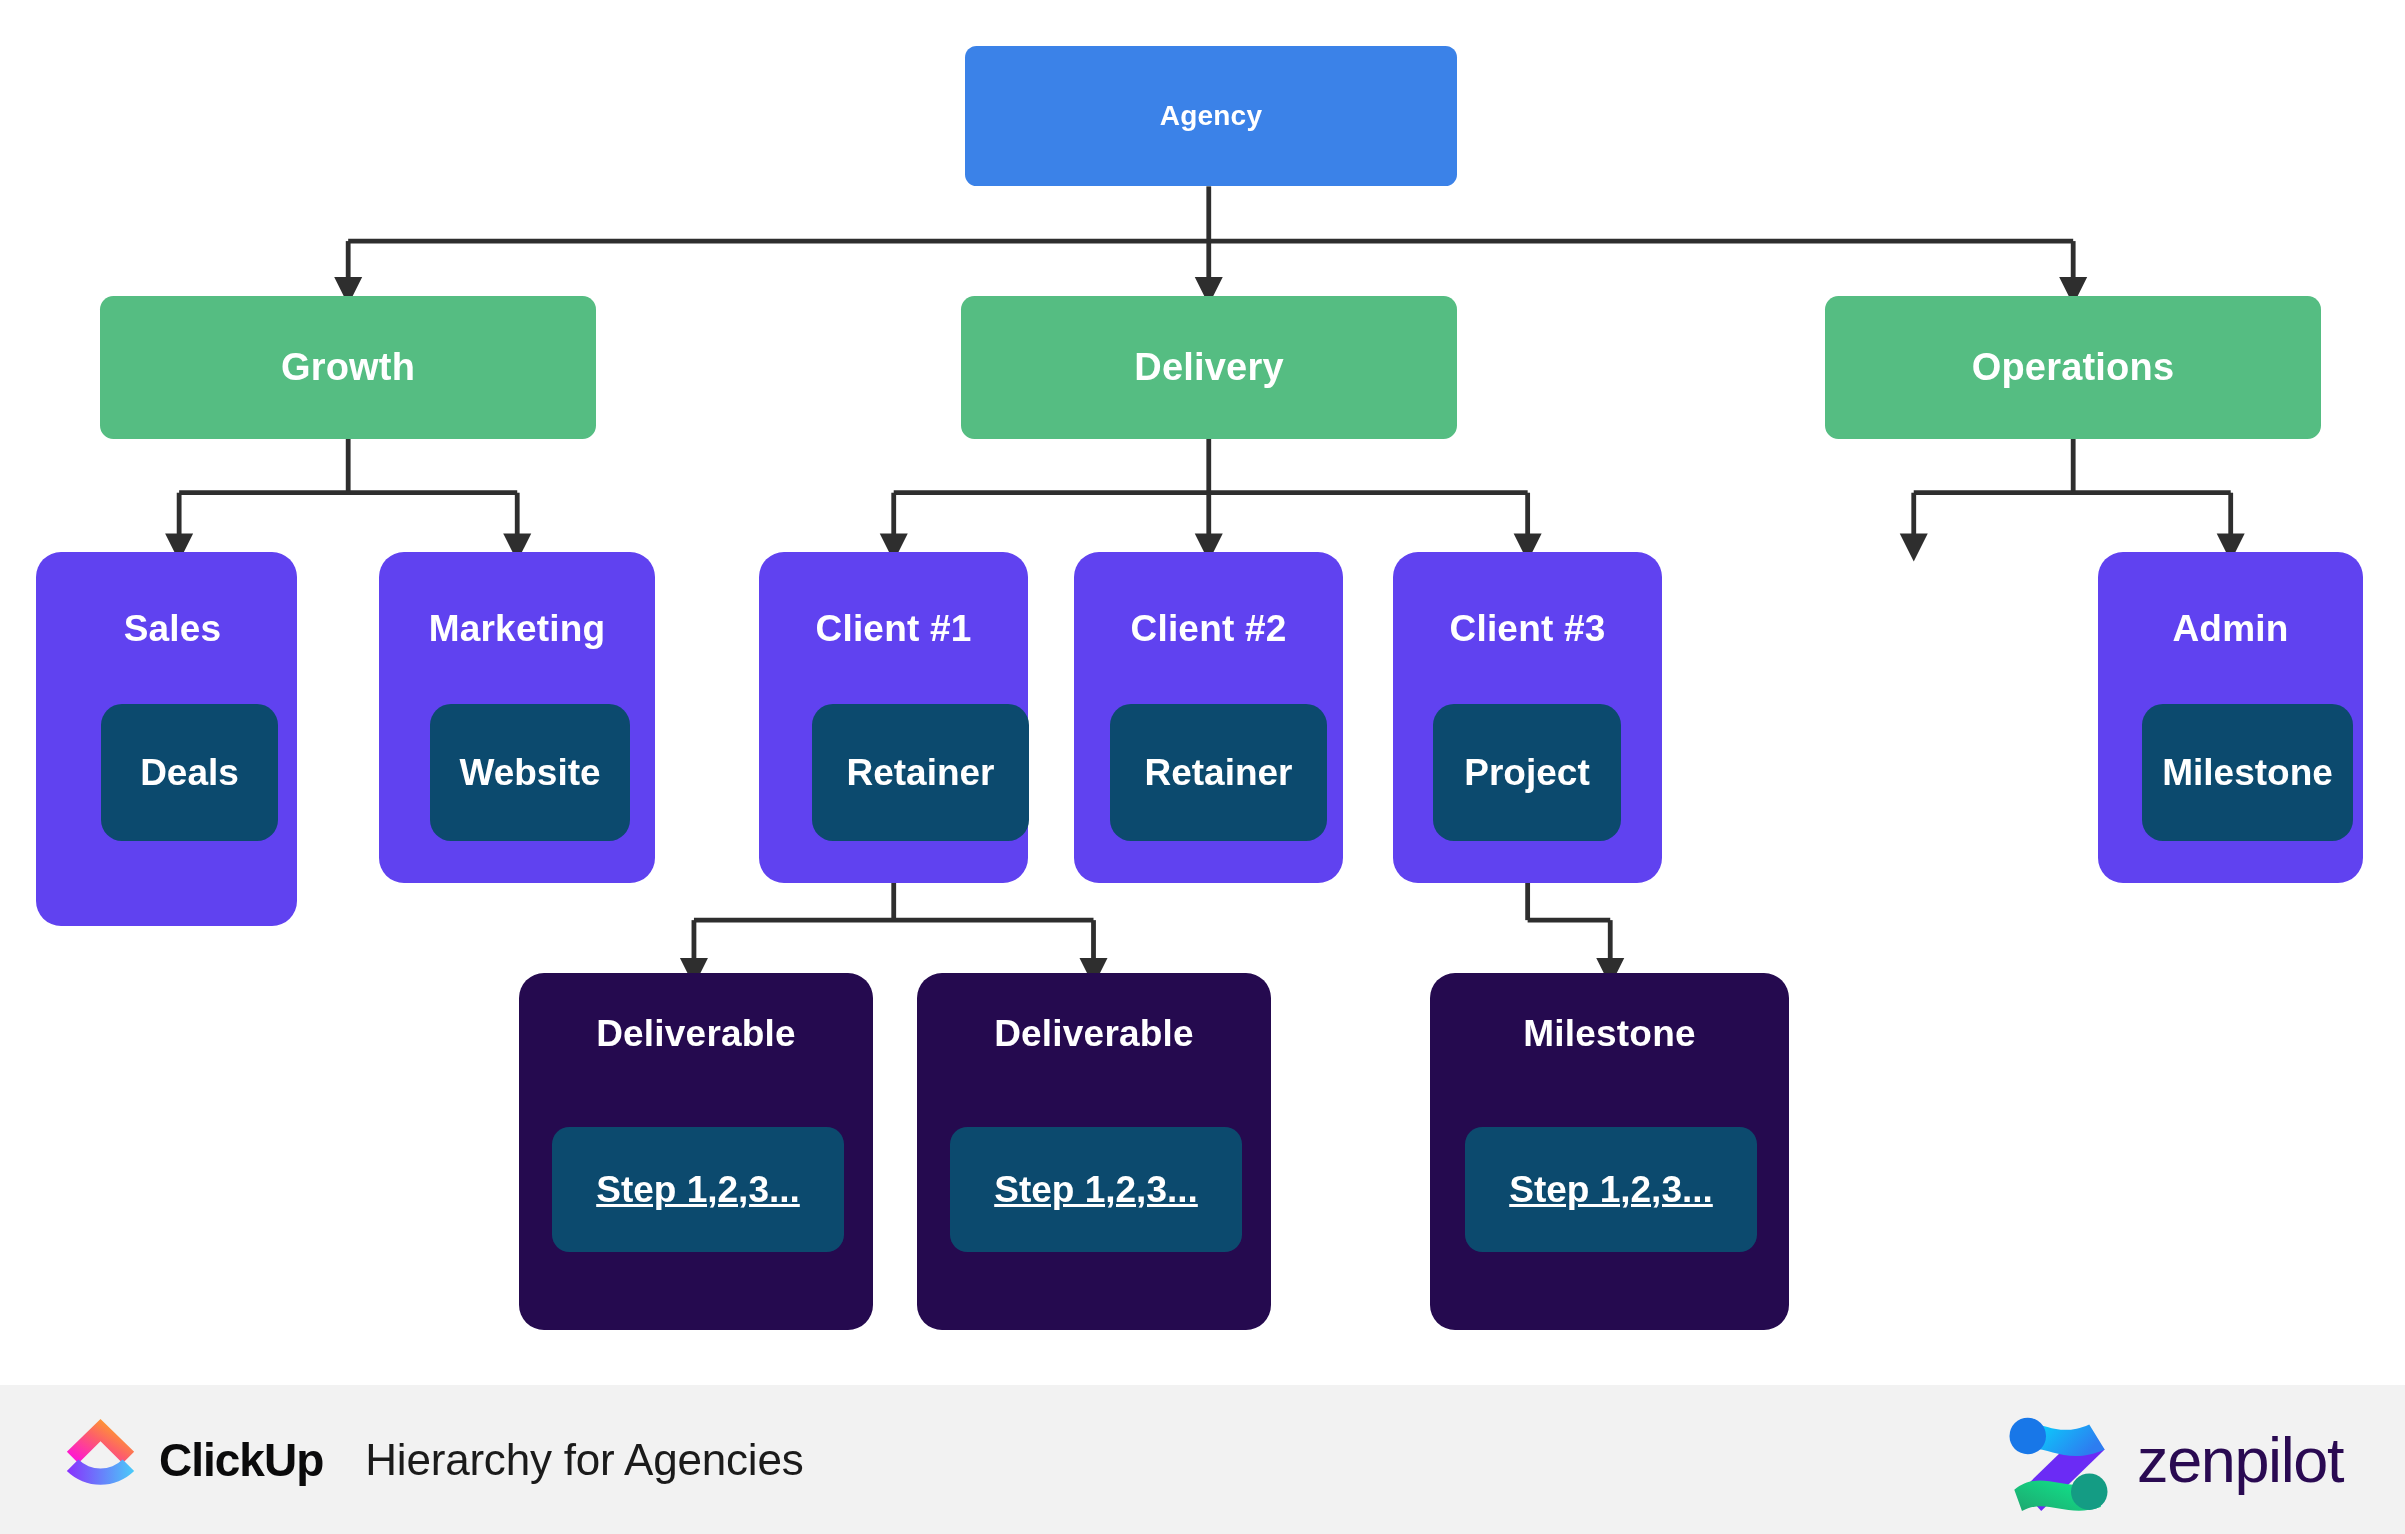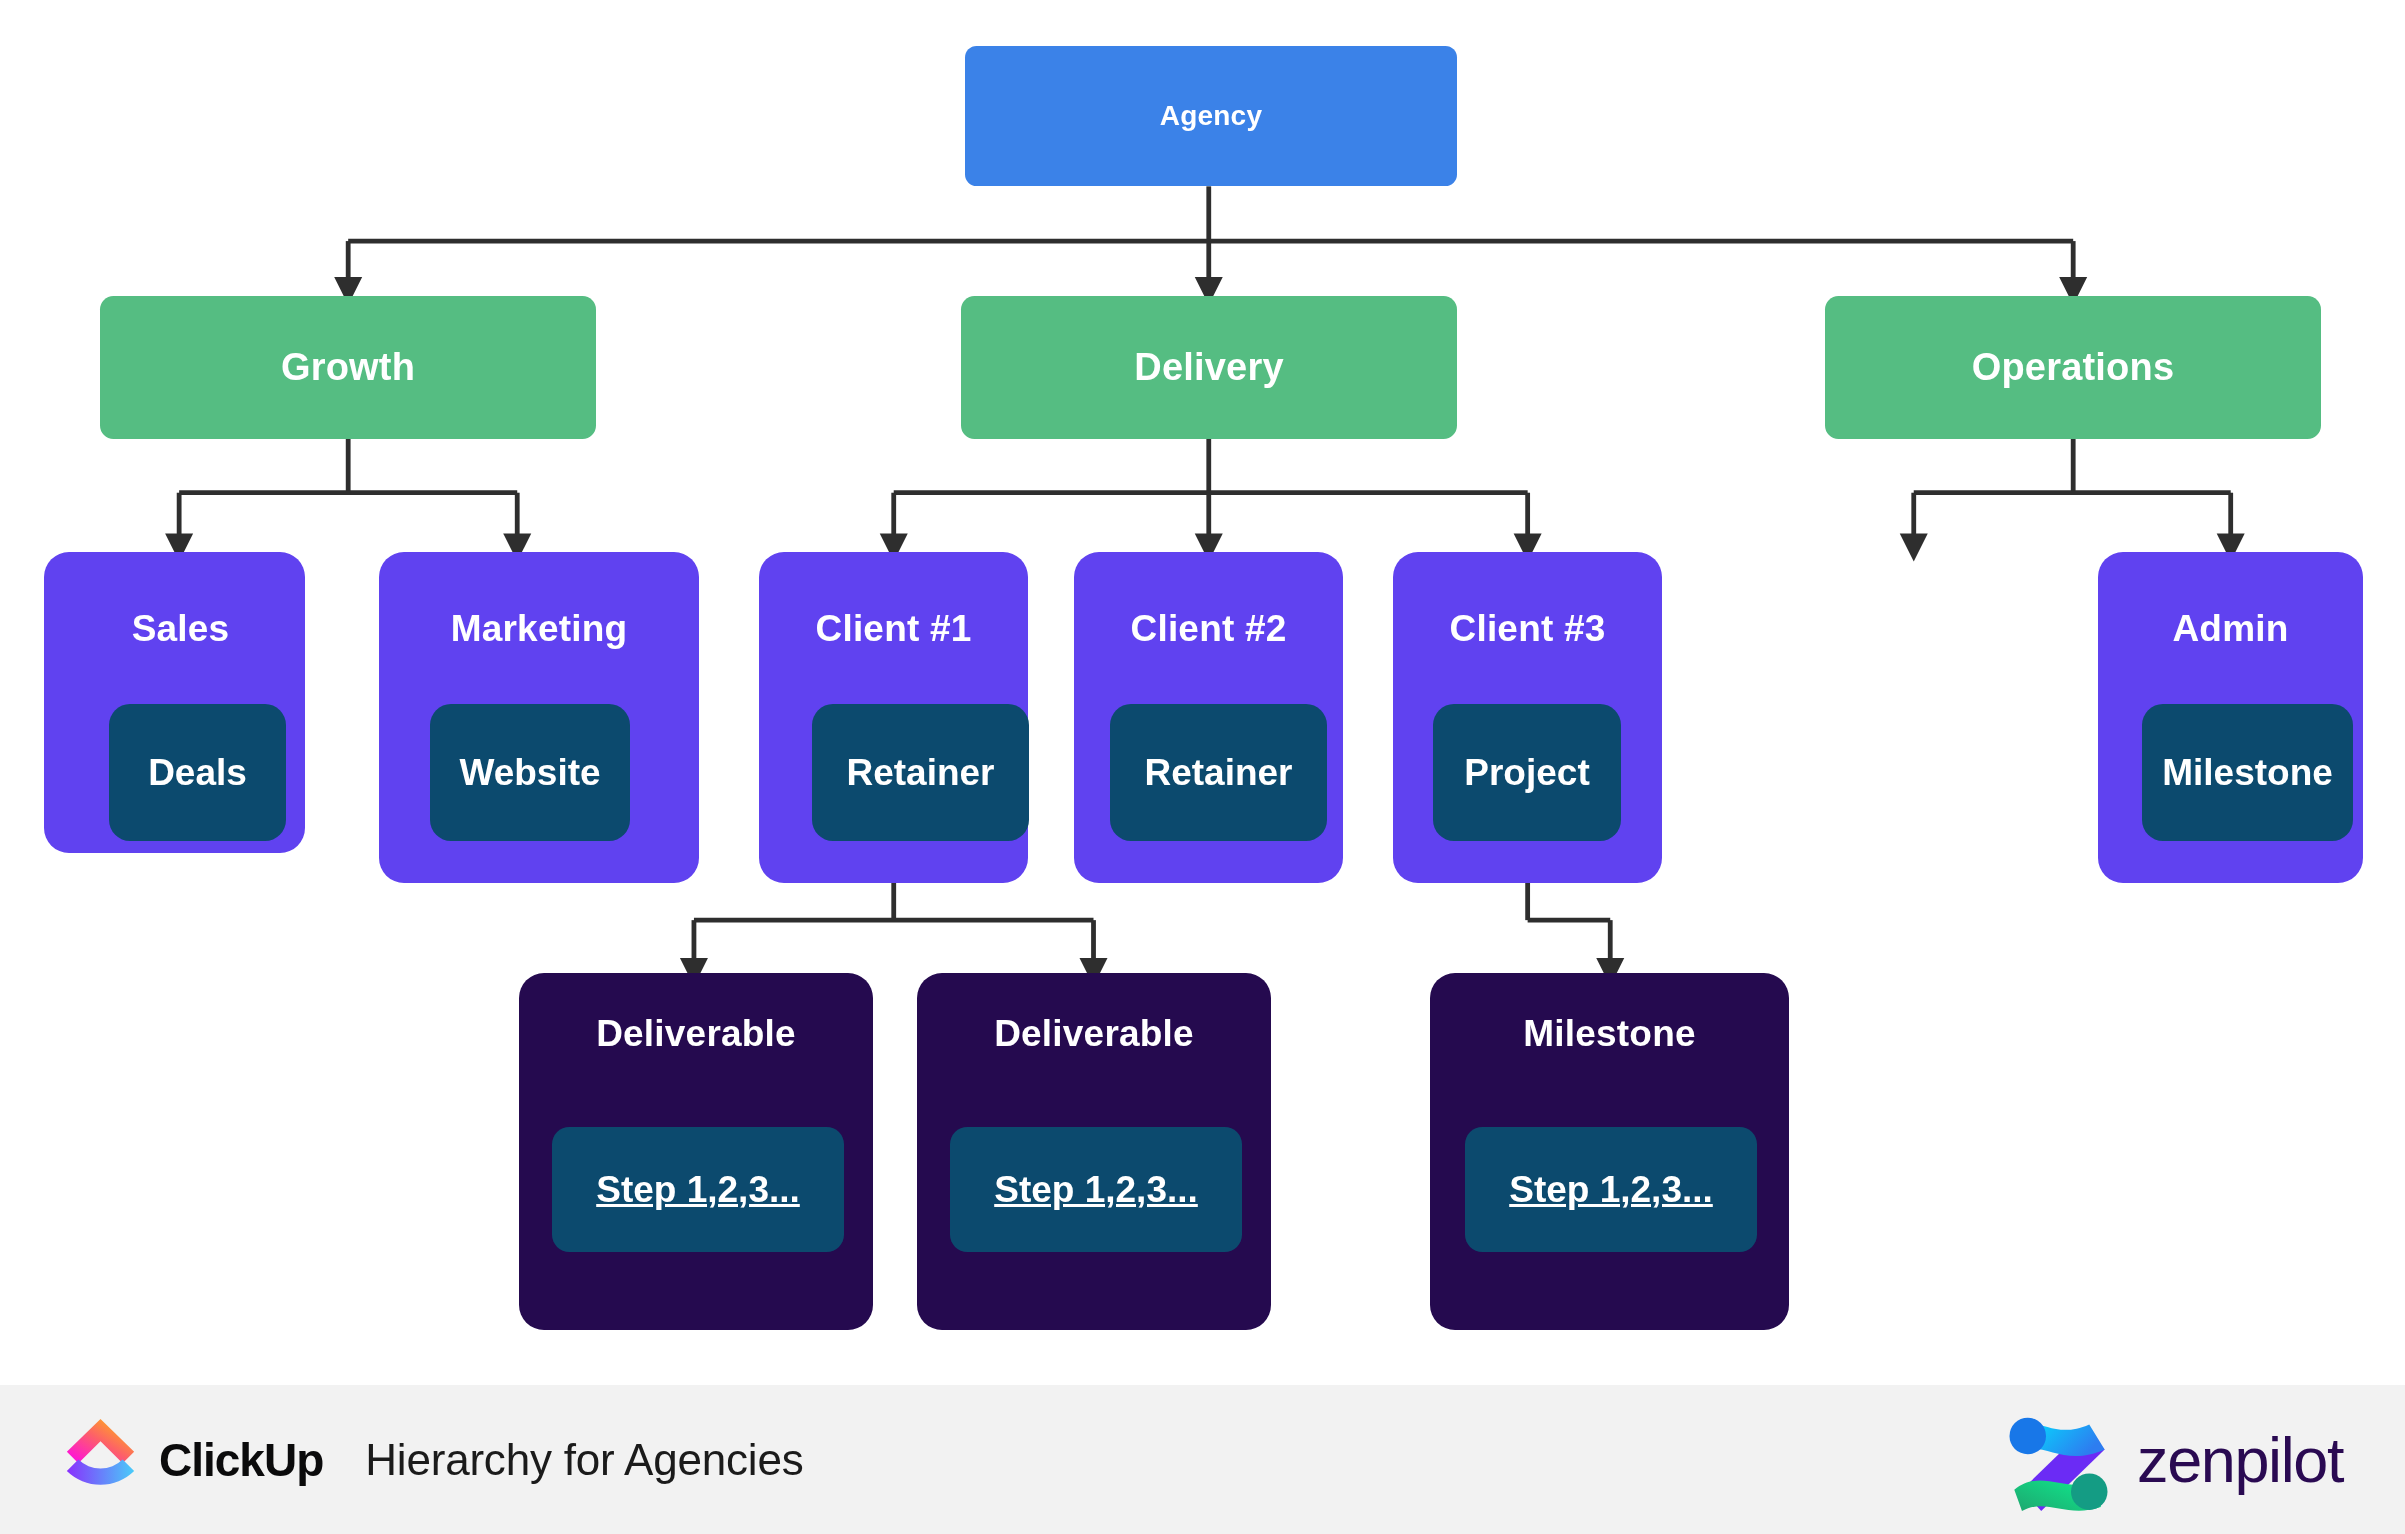--- a/index.html
+++ b/index.html
@@ -208,28 +208,28 @@
   </div>
 
   <div class="node node-dept" style="left:1825px; top:296px; width:496px; height:143px;">
     <span class="title">Operations</span>
   </div>
 
   <div class="node node-dept" style="left:961px; top:296px; width:496px; height:143px;">
     <span class="title">Delivery</span>
   </div>
 
-  <div class="node node-card" style="left:44px; top:552px; width:261px; height:301px;padding-left:12px;">
+  <div class="node node-card" style="left:36px; top:552px; width:261px; height:374px;padding-left:12px;">
     <span class="title">Sales</span>
     <div class="chip chip-cyan" style="position:absolute; left:56px; top:152px; width:177px; height:137px;">
       <span>Deals</span>
     </div>
   </div>
 
-  <div class="node node-card" style="left:379px; top:552px; width:320px; height:331px;">
+  <div class="node node-card" style="left:379px; top:552px; width:276px; height:331px;">
     <span class="title">Marketing</span>
     <div class="chip chip-cyan" style="position:absolute; left:42px; top:152px; width:200px; height:137px;">
       <span>Website</span>
     </div>
   </div>
 
   <div class="node node-card" style="left:759px; top:552px; width:269px; height:331px;">
     <span class="title">Client #1</span>
     <div class="chip chip-cyan" style="position:absolute; left:44px; top:152px; width:217px; height:137px;">
       <span>Retainer</span>

